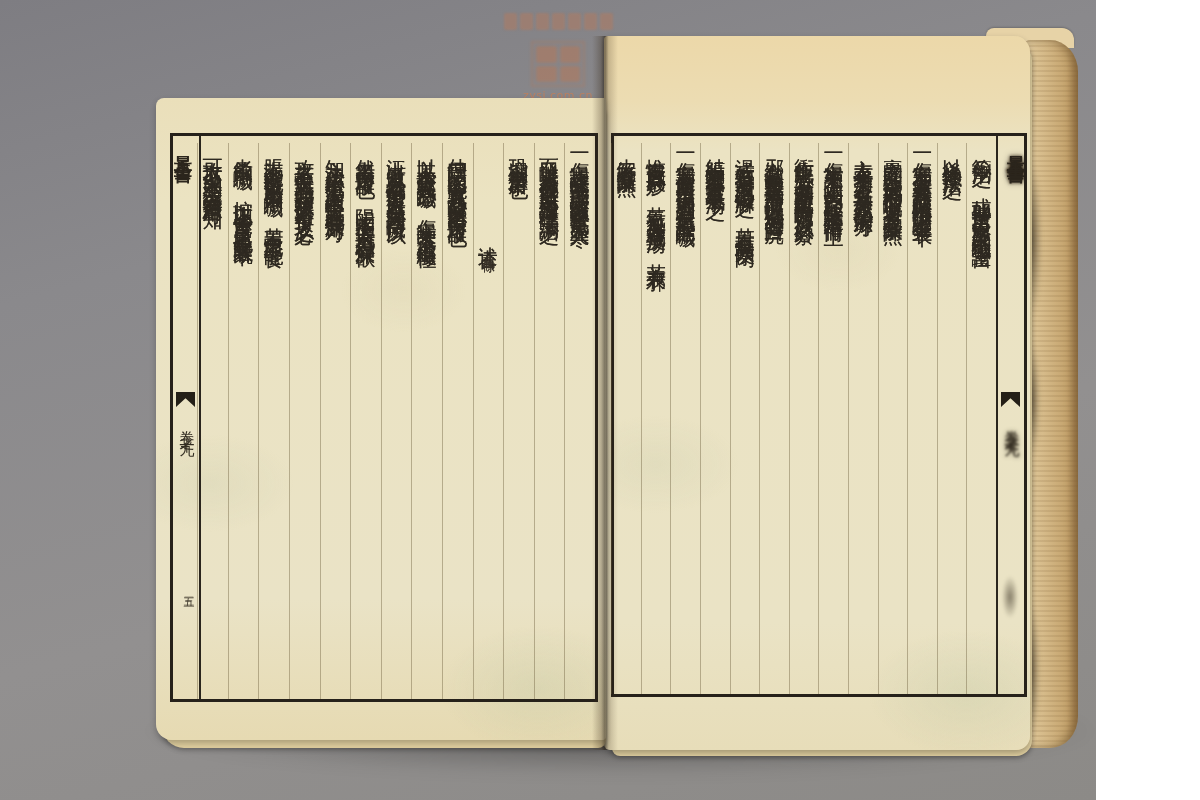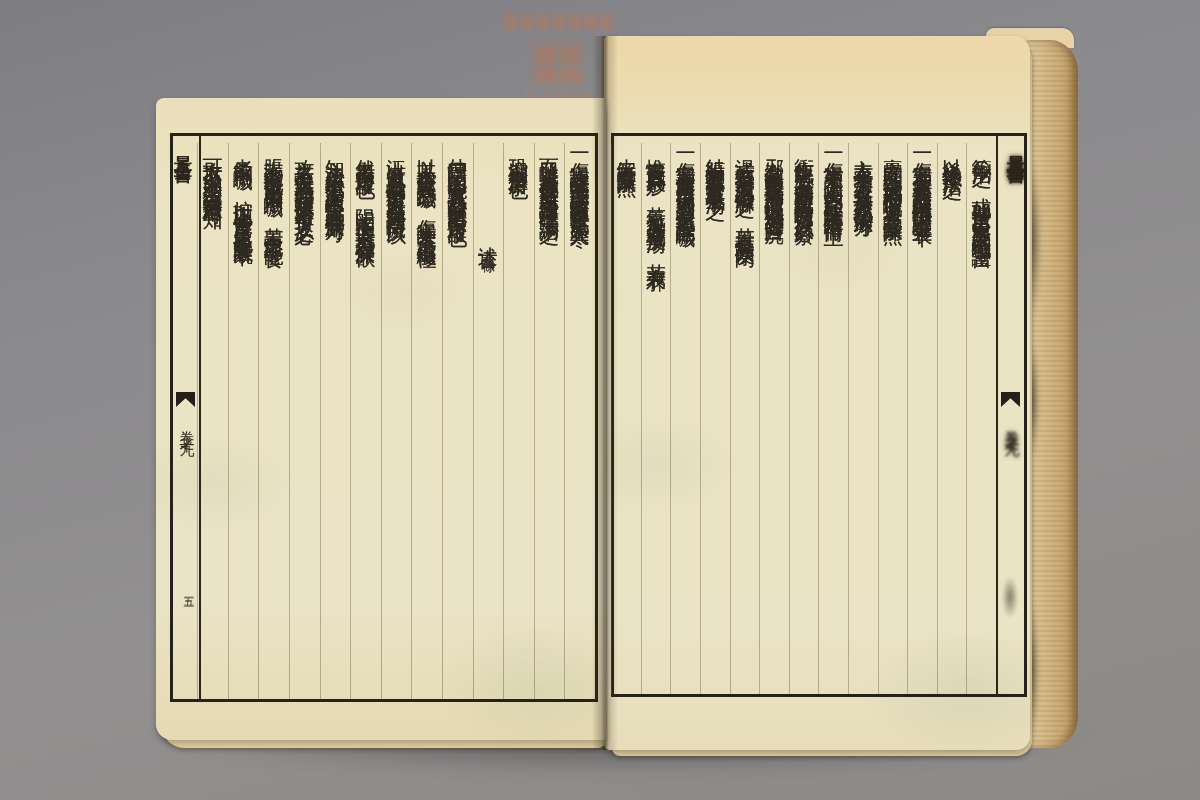--- a/index.html
+++ b/index.html
@@ -1,16 +1,16 @@
 <!DOCTYPE html>
 <html><head>
 <meta charset="utf-8">
 <style>
   html,body{margin:0;padding:0;}
-  .stage{position:relative;width:1200px;height:800px;overflow:hidden;
+  .stage{position:relative;width:1096px;height:800px;overflow:hidden;
     background:linear-gradient(165deg,#7e7d82 0%,#8a898c 28%,#929090 62%,#8c8a87 100%);
     font-family:"DejaVu Serif","Liberation Serif",serif;}
   
   .book-shadow{position:absolute;left:150px;top:695px;width:940px;height:80px;
     background:radial-gradient(ellipse at 50% 45%,rgba(0,0,0,.40),rgba(0,0,0,0) 72%);
     filter:blur(7px);}
   
   .fore-edge{position:absolute;left:1020px;top:40px;width:58px;height:708px;
     background:linear-gradient(90deg,#e4d0a4 0%,#d7bc8b 38%,#c5a46e 80%,#ab8551 100%);
     border-radius:10px 28px 28px 12px / 16px 32px 32px 16px;

